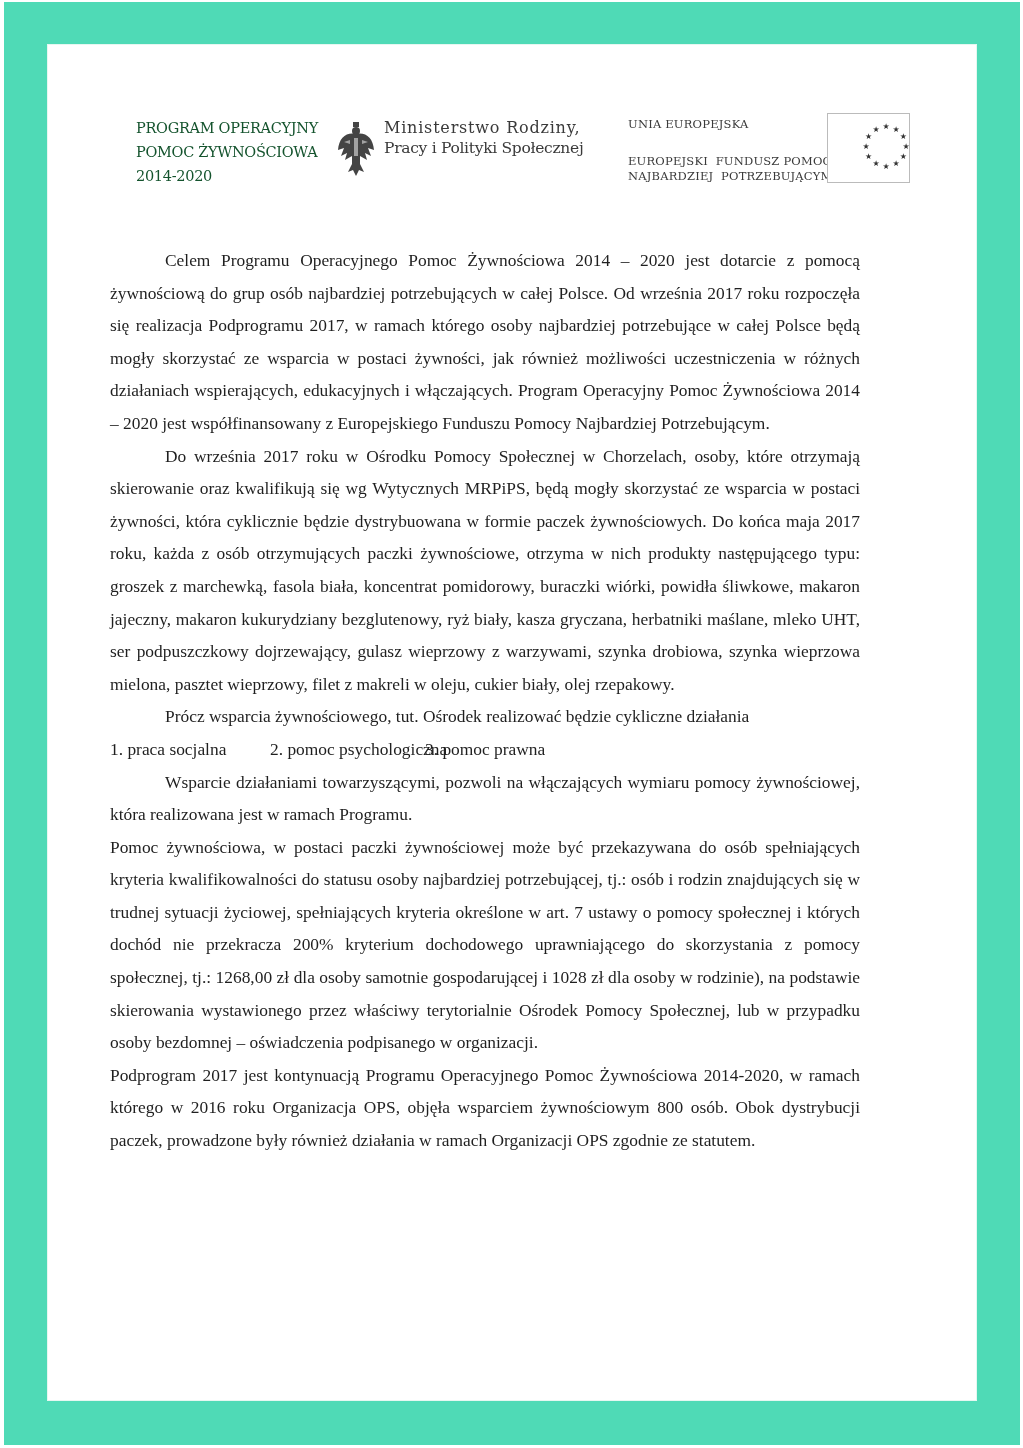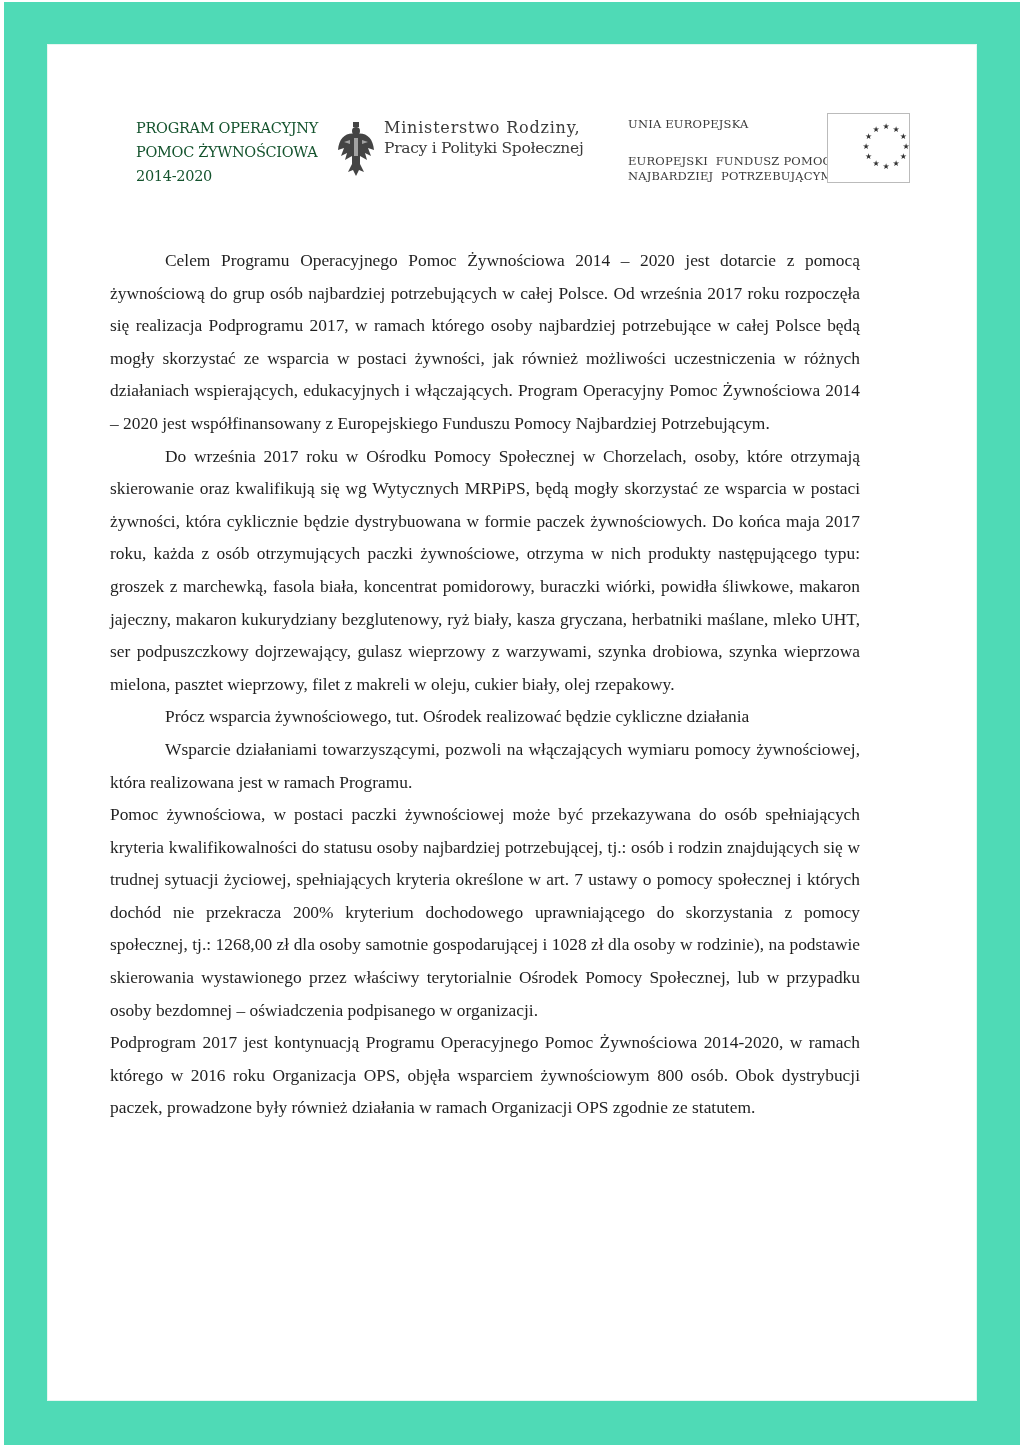--- a/index.html
+++ b/index.html
@@ -105,16 +105,21 @@
       <text x="38.0" y="35.0" font-size="8" text-anchor="middle" fill="#333">★</text>
       <text x="40.7" y="25.0" font-size="8" text-anchor="middle" fill="#333">★</text>
       <text x="48.0" y="17.7" font-size="8" text-anchor="middle" fill="#333">★</text>
     </svg>
 </div>
 
 <div class="body">
   <p class="p indent">Celem Programu Operacyjnego Pomoc Żywnościowa 2014 – 2020 jest dotarcie z pomocą żywnościową do grup osób najbardziej potrzebujących w całej Polsce. Od września 2017 roku rozpoczęła się realizacja Podprogramu 2017, w ramach którego osoby najbardziej potrzebujące w całej Polsce będą mogły skorzystać ze wsparcia w postaci żywności, jak również możliwości uczestniczenia w różnych działaniach wspierających, edukacyjnych i włączających. Program Operacyjny Pomoc Żywnościowa 2014 – 2020 jest współfinansowany z Europejskiego Funduszu Pomocy Najbardziej Potrzebującym.</p>
   <p class="p indent">Do września 2017 roku w  Ośrodku Pomocy Społecznej w Chorzelach, osoby, które otrzymają skierowanie oraz kwalifikują się wg Wytycznych MRPiPS, będą mogły skorzystać ze wsparcia w postaci żywności, która cyklicznie będzie dystrybuowana w formie paczek żywnościowych. Do końca maja 2017 roku, każda z osób otrzymujących paczki żywnościowe, otrzyma w nich produkty następującego typu:  groszek z marchewką, fasola biała, koncentrat pomidorowy, buraczki wiórki, powidła śliwkowe, makaron jajeczny, makaron kukurydziany bezglutenowy, ryż biały, kasza gryczana, herbatniki maślane, mleko UHT, ser podpuszczkowy dojrzewający, gulasz wieprzowy z warzywami, szynka drobiowa, szynka wieprzowa mielona, pasztet wieprzowy, filet z makreli w oleju, cukier biały, olej rzepakowy.</p>
   <p class="p indent">Prócz wsparcia żywnościowego, tut. Ośrodek realizować będzie cykliczne działania</p>
+  <div class="list-row">
+    <span class="li1">1. praca socjalna</span>
+    <span class="li2" style="width:194px; margin-left:-37px; padding-left:37px;">2. pomoc psychologiczna</span>
+    <span style="margin-left:-39px;">3. pomoc prawna</span>
+  </div>
   <p class="p indent">Wsparcie działaniami towarzyszącymi, pozwoli na włączających wymiaru pomocy żywnościowej, która realizowana jest w ramach Programu.</p>
   <p class="p">Pomoc żywnościowa, w postaci paczki żywnościowej może być przekazywana do osób spełniających kryteria kwalifikowalności do statusu osoby najbardziej potrzebującej, tj.: osób i rodzin znajdujących się w trudnej sytuacji życiowej, spełniających kryteria określone  w art. 7 ustawy o pomocy społecznej i których dochód nie przekracza 200% kryterium dochodowego uprawniającego do skorzystania z pomocy społecznej, tj.: 1268,00 zł dla osoby samotnie gospodarującej i 1028 zł dla osoby w rodzinie), na podstawie skierowania wystawionego przez właściwy terytorialnie Ośrodek Pomocy Społecznej, lub w przypadku osoby bezdomnej – oświadczenia podpisanego w organizacji.</p>
   <p class="p">Podprogram 2017 jest kontynuacją Programu Operacyjnego Pomoc Żywnościowa 2014-2020, w ramach którego  w 2016 roku Organizacja OPS,  objęła wsparciem żywnościowym 800 osób. Obok dystrybucji paczek, prowadzone były również działania w ramach Organizacji  OPS  zgodnie ze statutem.</p>
 </div>
 
 </body></html>

